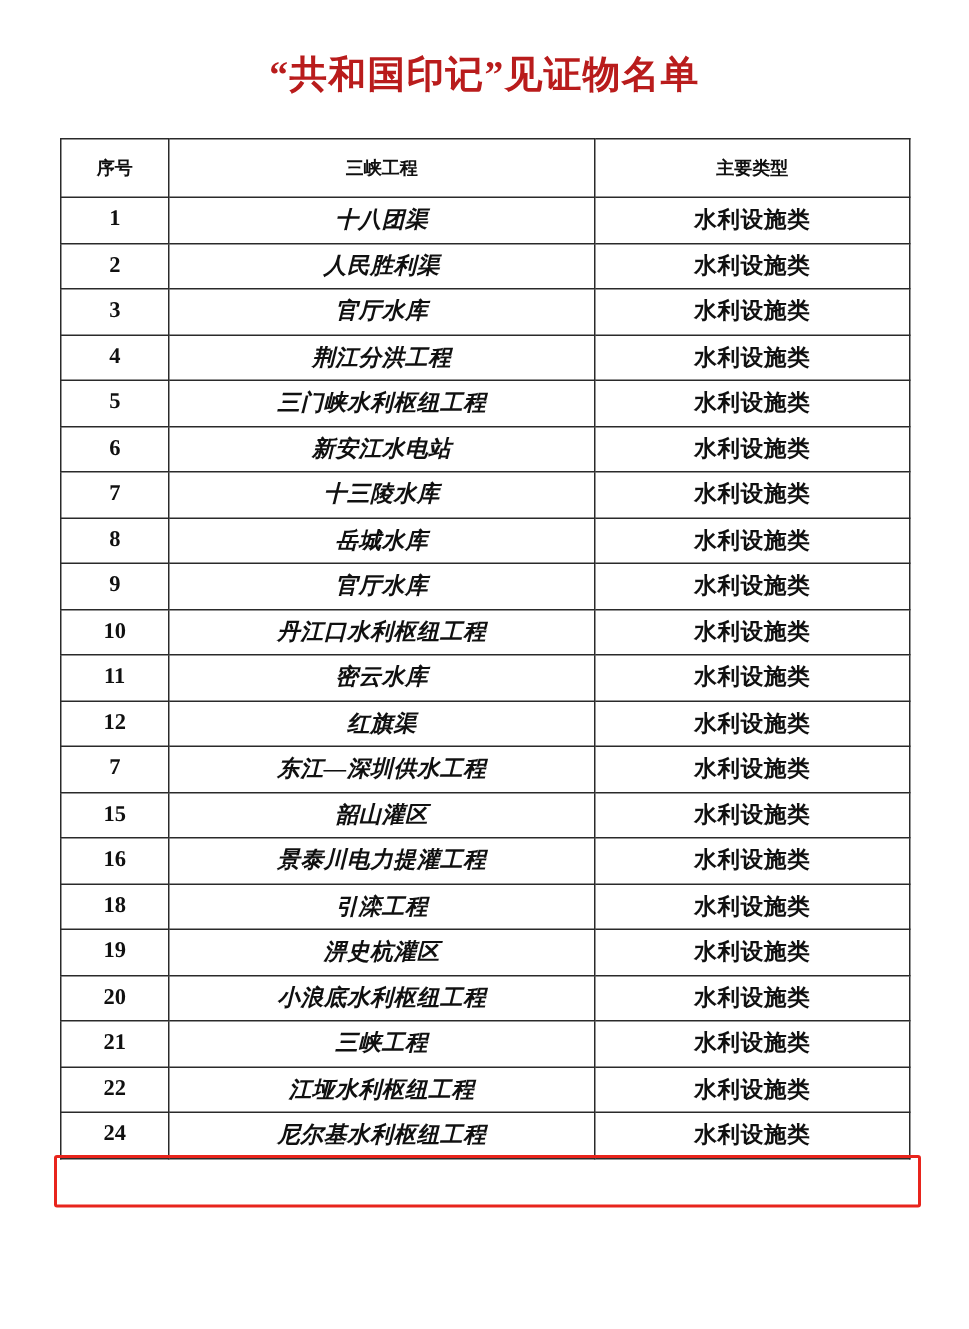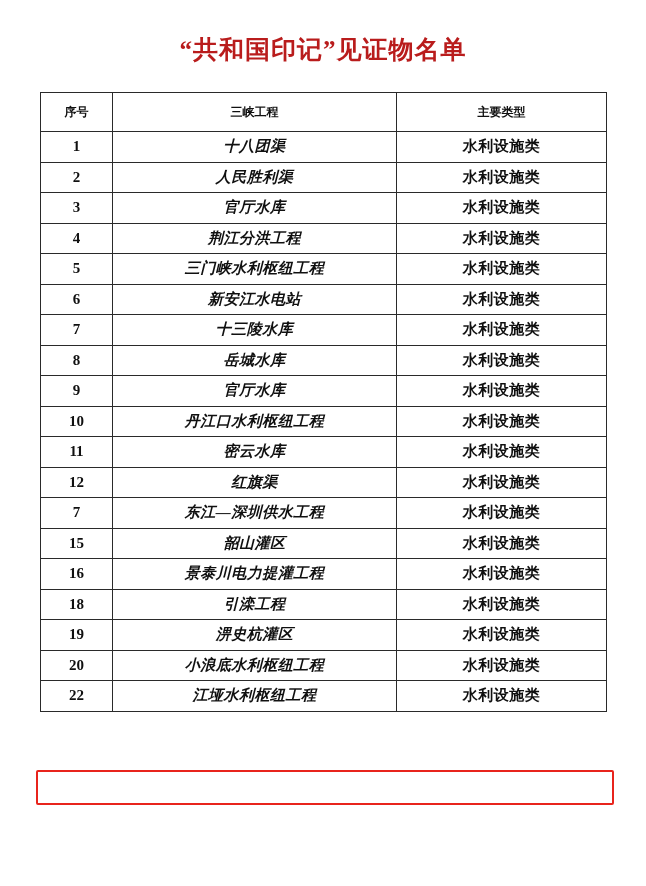--- a/index.html
+++ b/index.html
@@ -185,22 +185,32 @@
           <td class="idx">19</td>
           <td class="name">淠史杭灌区</td>
           <td class="type">水利设施类</td>
         </tr>
         <tr>
           <td class="idx">20</td>
           <td class="name">小浪底水利枢纽工程</td>
           <td class="type">水利设施类</td>
         </tr>
         <tr>
+          <td class="idx">21</td>
+          <td class="name">三峡工程</td>
+          <td class="type">水利设施类</td>
+        </tr>
+        <tr>
           <td class="idx">22</td>
           <td class="name">江垭水利枢纽工程</td>
           <td class="type">水利设施类</td>
         </tr>
+        <tr>
+          <td class="idx">24</td>
+          <td class="name">尼尔基水利枢纽工程</td>
+          <td class="type">水利设施类</td>
+        </tr>
       </tbody>
   </table>
 
   <div class="highlight-box" style="top: 770px; height: 34.5px; border-color: rgb(232, 36, 28);"></div>
 
 </div>
 
 </body></html>

